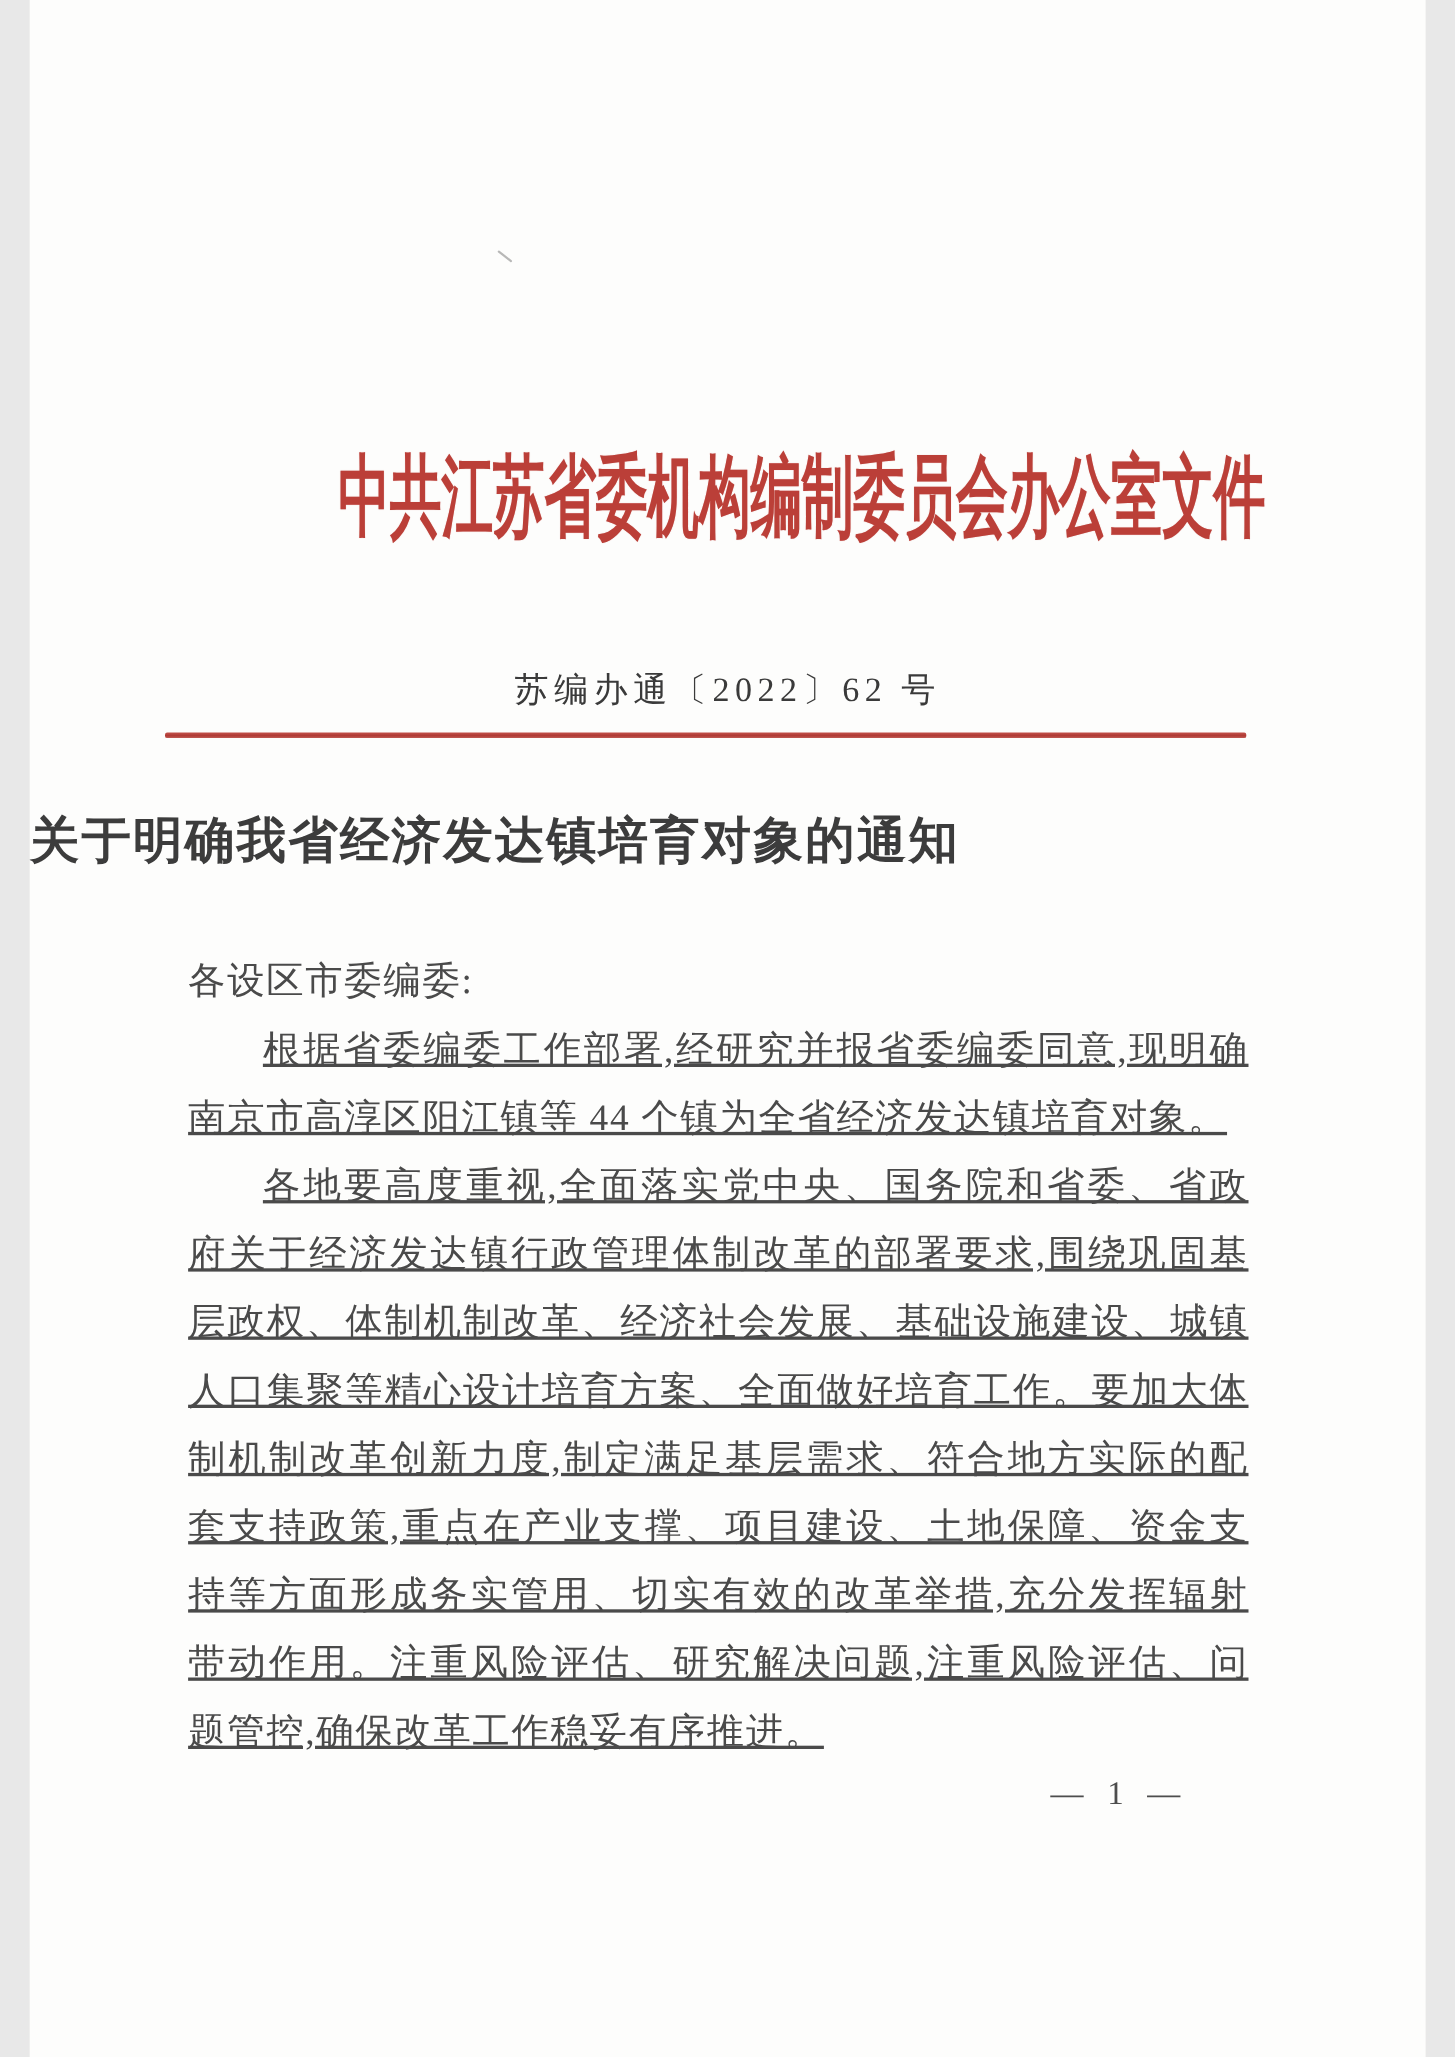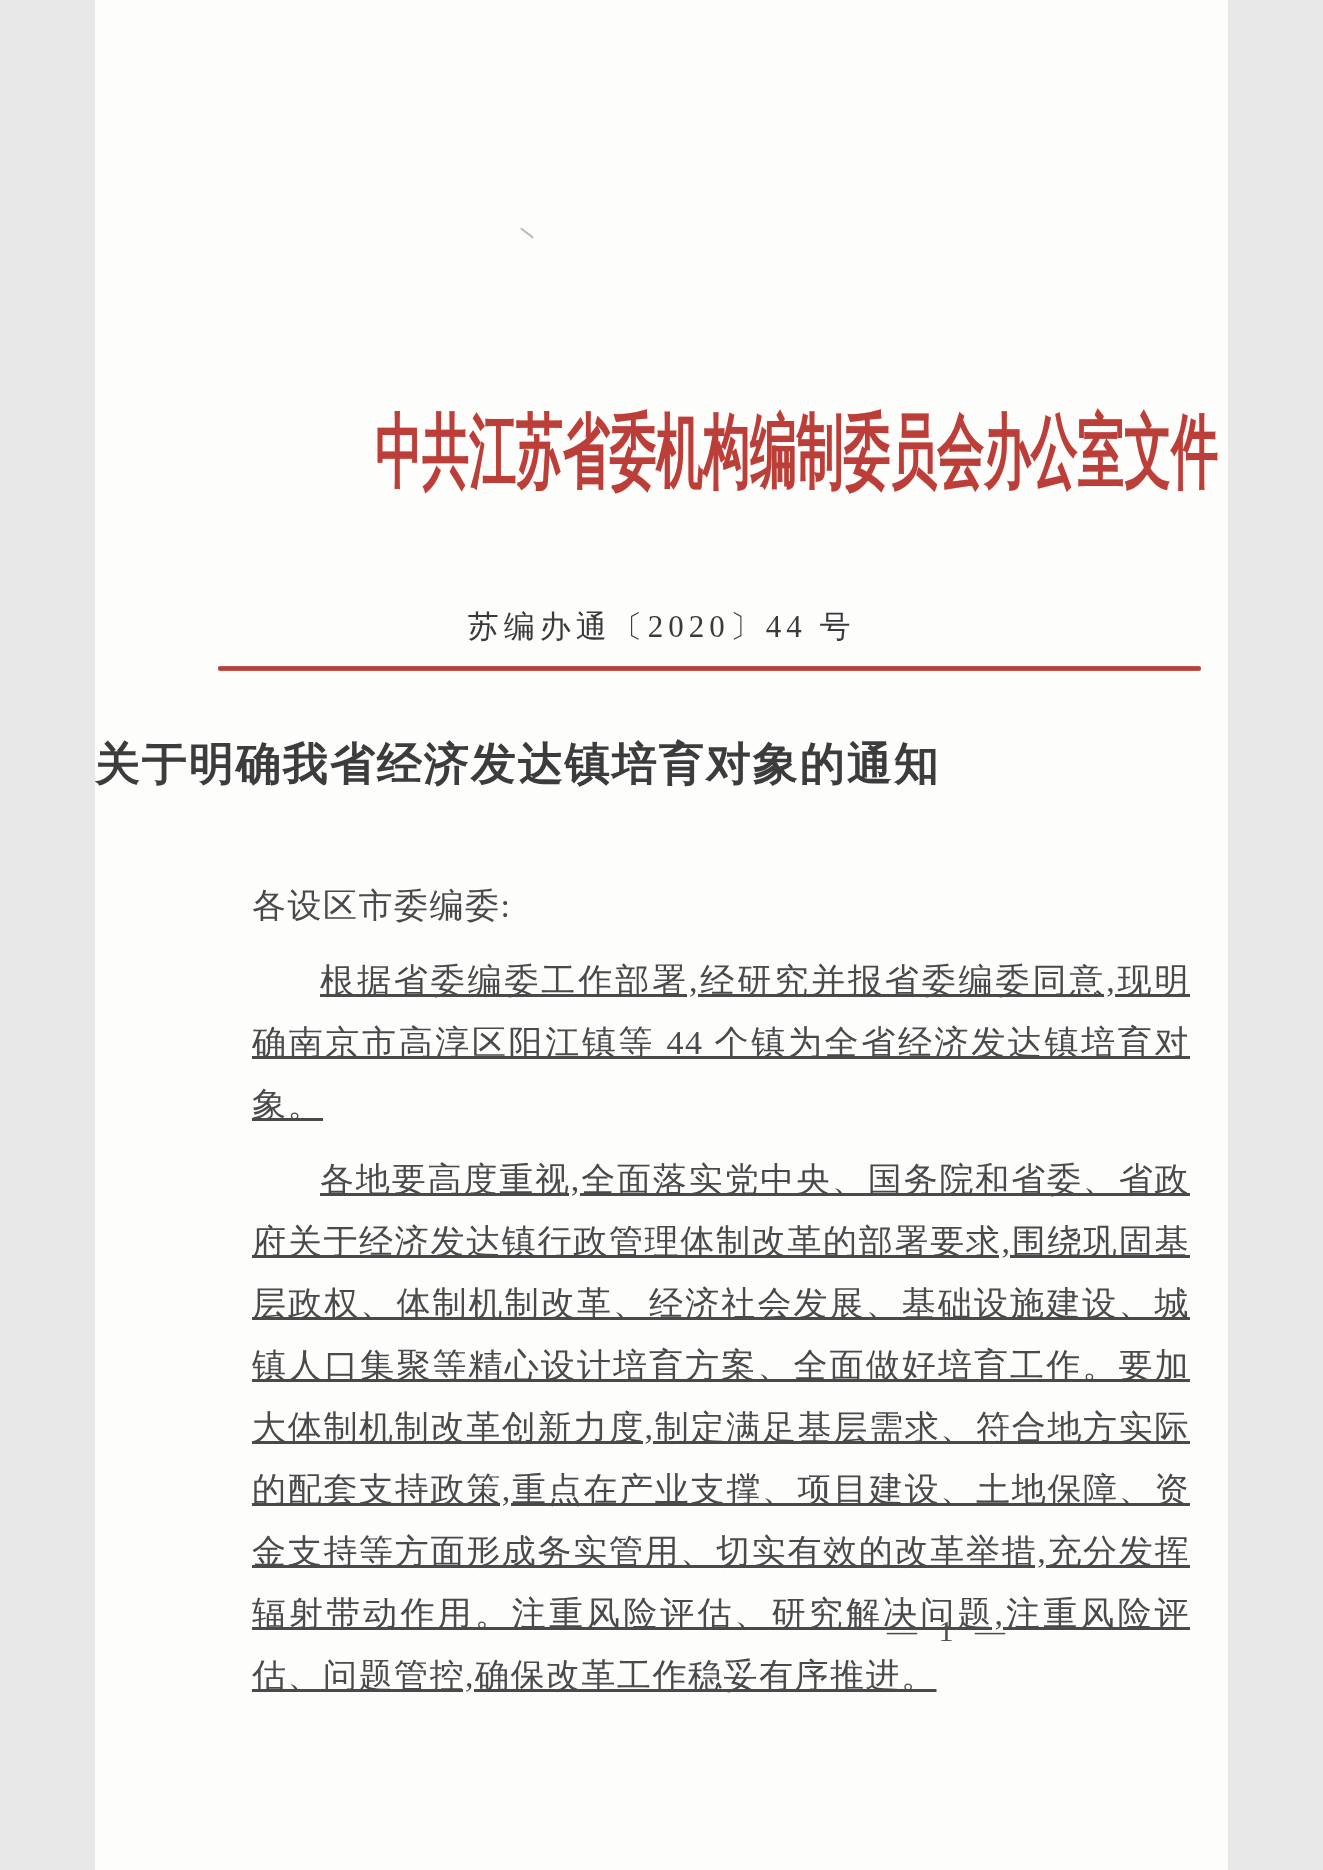--- a/index.html
+++ b/index.html
@@ -2,21 +2,21 @@
 <html><head>
 <meta charset="utf-8">
 <style>
   html, body {
     margin: 0;
     padding: 0;
     background: #e8e8e8;
   }
   .sheet {
     position: relative;
-    width: 1133px;
+    width: 1269px;
     height: 1870px;
     margin: 0 auto;
     background: #fdfdfc;
     overflow: hidden;
     font-family: "Liberation Serif", "DejaVu Serif", serif;
   }
   
   .pen-mark {
     position: absolute;
     left: 424px;
@@ -88,21 +88,21 @@
     left: 144px;
     width: 964px;
     font-size: 34px;
     line-height: 62px;
     color: #4a4a4a;
     text-align: justify;
     text-justify: inter-ideograph;
     letter-spacing: 1.5px;
   }
   .body-text p {
-    margin: 13px;
+    margin: 0;
   }
   .para {
     text-indent: 2em;
     text-decoration: underline;
   }
   
   .page-number {
     position: absolute;
     top: 1614px;
     right: 216px;
@@ -116,21 +116,21 @@
 <body>
 
 <div class="sheet">
 
   <div class="pen-mark"></div>
 
   <header class="banner">
     <div class="banner-text">中共江苏省委机构编制委员会办公室文件</div>
   </header>
 
-  <div class="doc-number">苏编办通〔2020〕44 号</div>
+  <div class="doc-number">苏编办通〔2022〕62 号</div>
 
   <div class="red-rule"></div>
 
   <h1 class="doc-title">关于明确我省经济发达镇培育对象的通知</h1>
 
   <main class="body-text">
     <p class="salutation">各设区市委编委:</p>
     <p class="para">根据省委编委工作部署,经研究并报省委编委同意,现明确南京市高淳区阳江镇等 44 个镇为全省经济发达镇培育对象。</p>
     <p class="para">各地要高度重视,全面落实党中央、国务院和省委、省政府关于经济发达镇行政管理体制改革的部署要求,围绕巩固基层政权、体制机制改革、经济社会发展、基础设施建设、城镇人口集聚等精心设计培育方案、全面做好培育工作。要加大体制机制改革创新力度,制定满足基层需求、符合地方实际的配套支持政策,重点在产业支撑、项目建设、土地保障、资金支持等方面形成务实管用、切实有效的改革举措,充分发挥辐射带动作用。注重风险评估、研究解决问题,注重风险评估、问题管控,确保改革工作稳妥有序推进。</p>
   </main>

